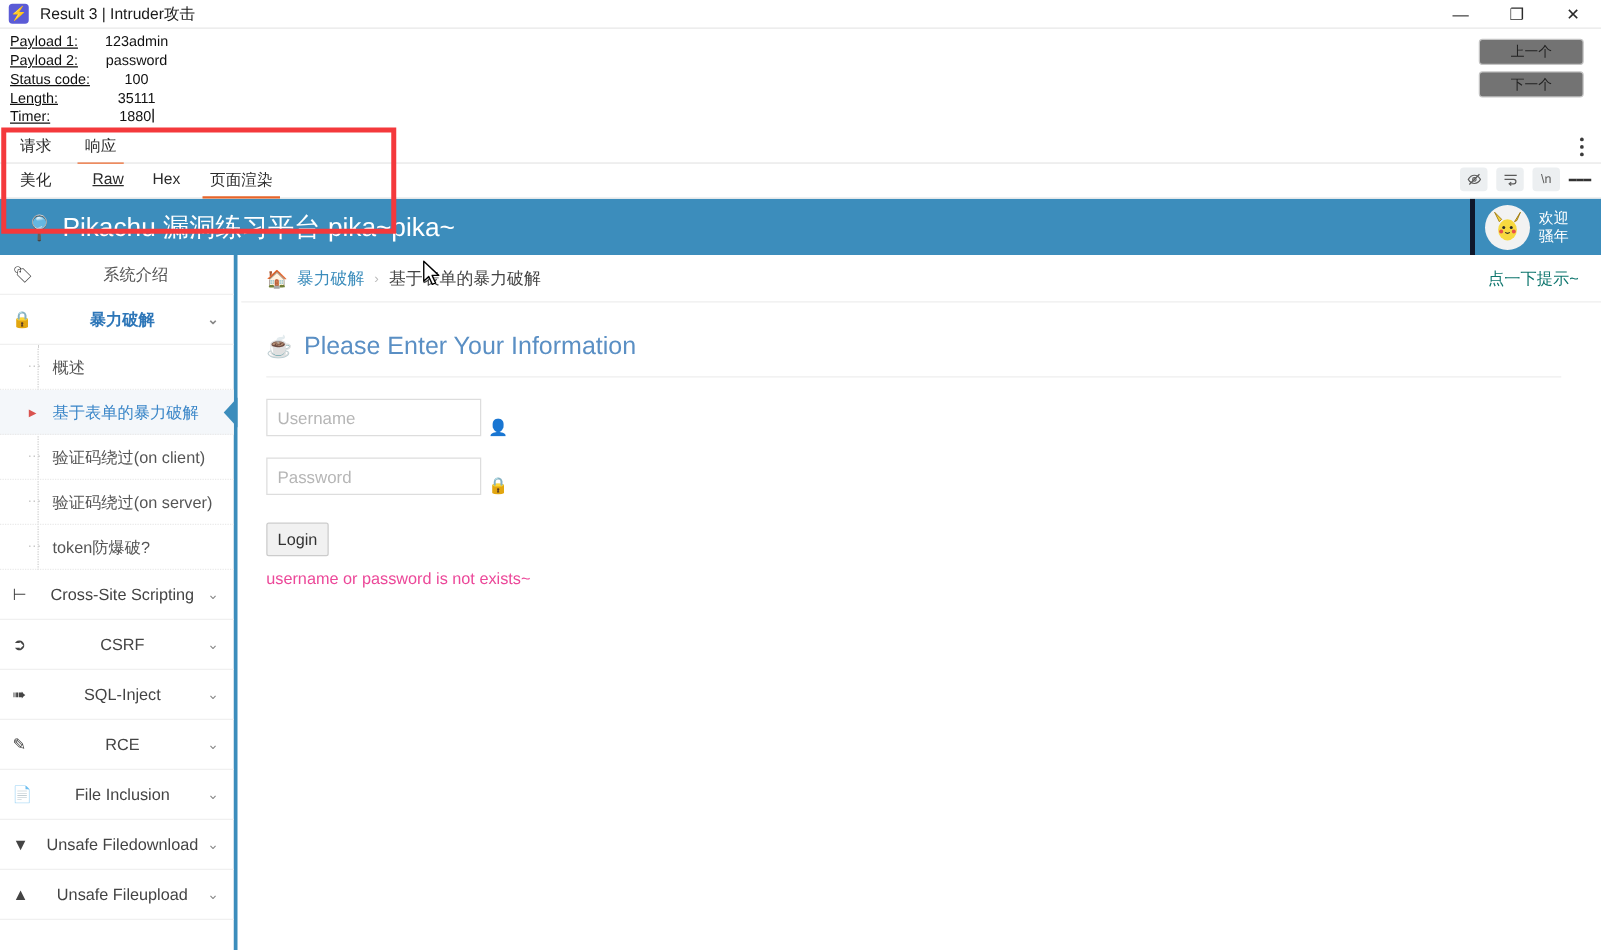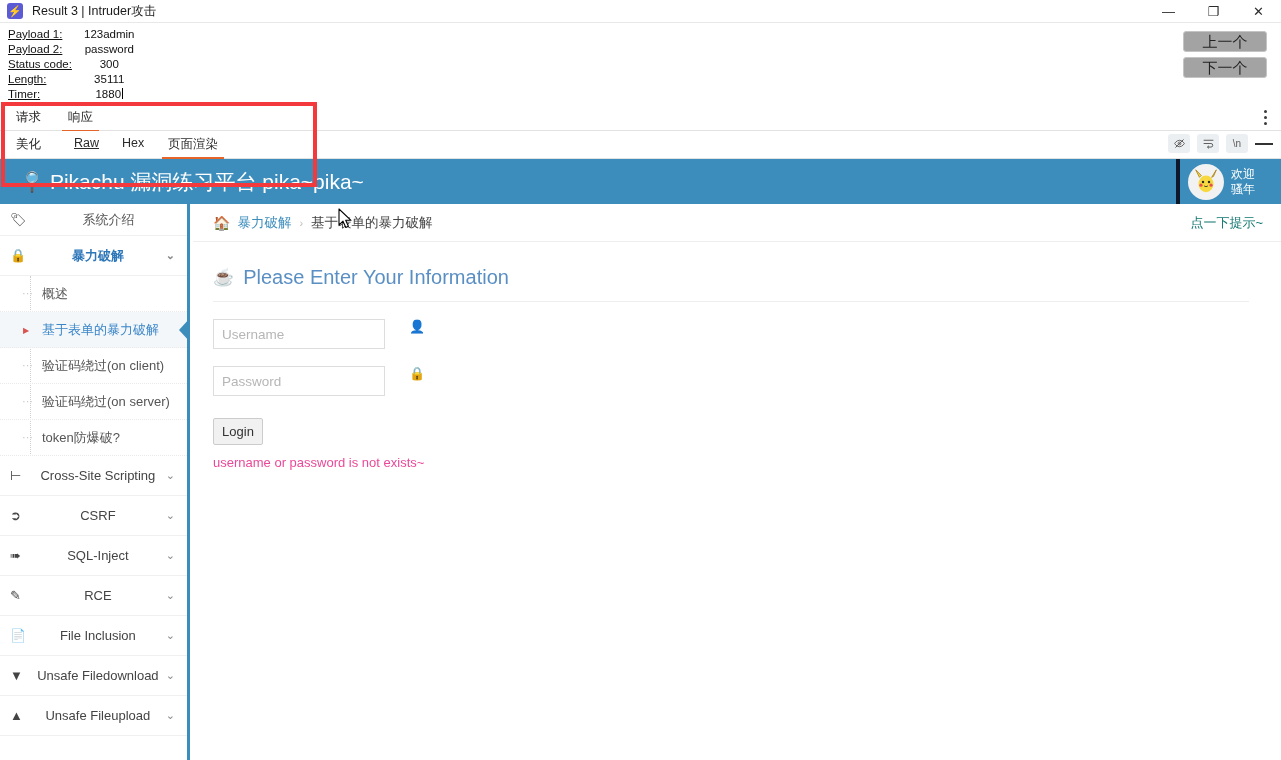--- a/index.html
+++ b/index.html
@@ -48,22 +48,22 @@
   .summary td.k { width: 72px; text-decoration: underline; }
   .summary td.v { padding-left: 4px; text-align: center; }
   .caret-tx {
     display: inline-block; width: 1px; height: 11px;
     background: #000; vertical-align: -1px; margin-left: 1px;
   }
 
   .nav-btns { position: absolute; right: 10px; top: 31px; width: 88px; }
   .nav-btn {
     display: block; width: 84px; height: 21px; margin-bottom: 5px;
-    border: 1px solid #c4c4c4; border-radius: 3px; background: #a3a3a3;
-    font-size: 15px; color: #222; font-family: "Liberation Sans", sans-serif;
+    border: 1px solid #c4c4c4; border-radius: 3px; background: #737373;
+    font-size: 11px; color: #222; font-family: "Liberation Sans", sans-serif;
     cursor: pointer;
   }
 
   
   .tabrow1 {
     position: absolute; left: 0; top: 104px; width: 1281px; height: 27px;
     background: #fff; border-bottom: 1px solid #e2e2e2;
   }
   .tab {
     position: relative; display: inline-block;
@@ -185,21 +185,21 @@
 
   .form-wrap { padding: 24px 0 0 20px; }
   .form-title {
     display: flex; align-items: center; gap: 9px;
     font-size: 20px; color: #5a8fc4; font-weight: 300;
     padding-bottom: 12px; border-bottom: 1px solid #eee;
     margin-right: 32px;
   }
   .cup { color: #5cb85c; font-size: 17px; }
 
-  .field { margin-top: 17px; display: flex; align-items: flex-start; gap: 24px; }
+  .field { margin-top: 17px; display: flex; align-items: flex-end; gap: 6px; }
   .field input {
     width: 172px; height: 30px; border: 1px solid #ddd; background: #fff;
     padding: 0 8px; font-size: 13.5px; color: #333;
     font-family: "Liberation Sans", sans-serif; outline: none;
   }
   .field input::placeholder { color: #b6b6b6; }
   .f-ic { font-size: 13px; color: #222; }
 
   .login-btn {
     margin-top: 22px; width: 50px; height: 27px;
@@ -240,21 +240,21 @@
           <tr>
         <td class="k">Payload 1:</td>
         <td class="v">123admin</td>
       </tr>
       <tr>
         <td class="k">Payload 2:</td>
         <td class="v">password</td>
       </tr>
       <tr>
         <td class="k">Status code:</td>
-        <td class="v">300</td>
+        <td class="v">100</td>
       </tr>
       <tr>
         <td class="k">Length:</td>
         <td class="v">35111</td>
       </tr>
       <tr>
         <td class="k">Timer:</td>
         <td class="v"><span>1880</span><span class="caret-tx"></span></td>
       </tr>
     </tbody>

